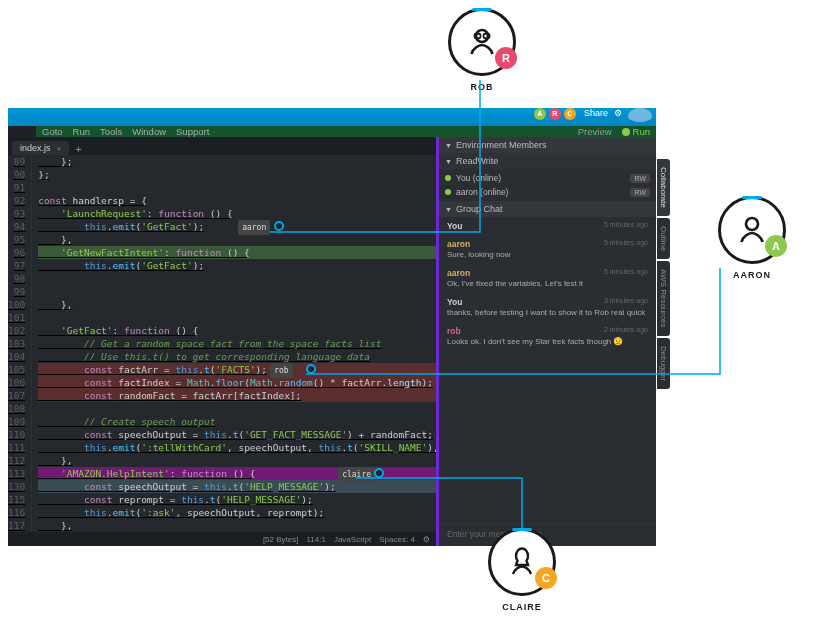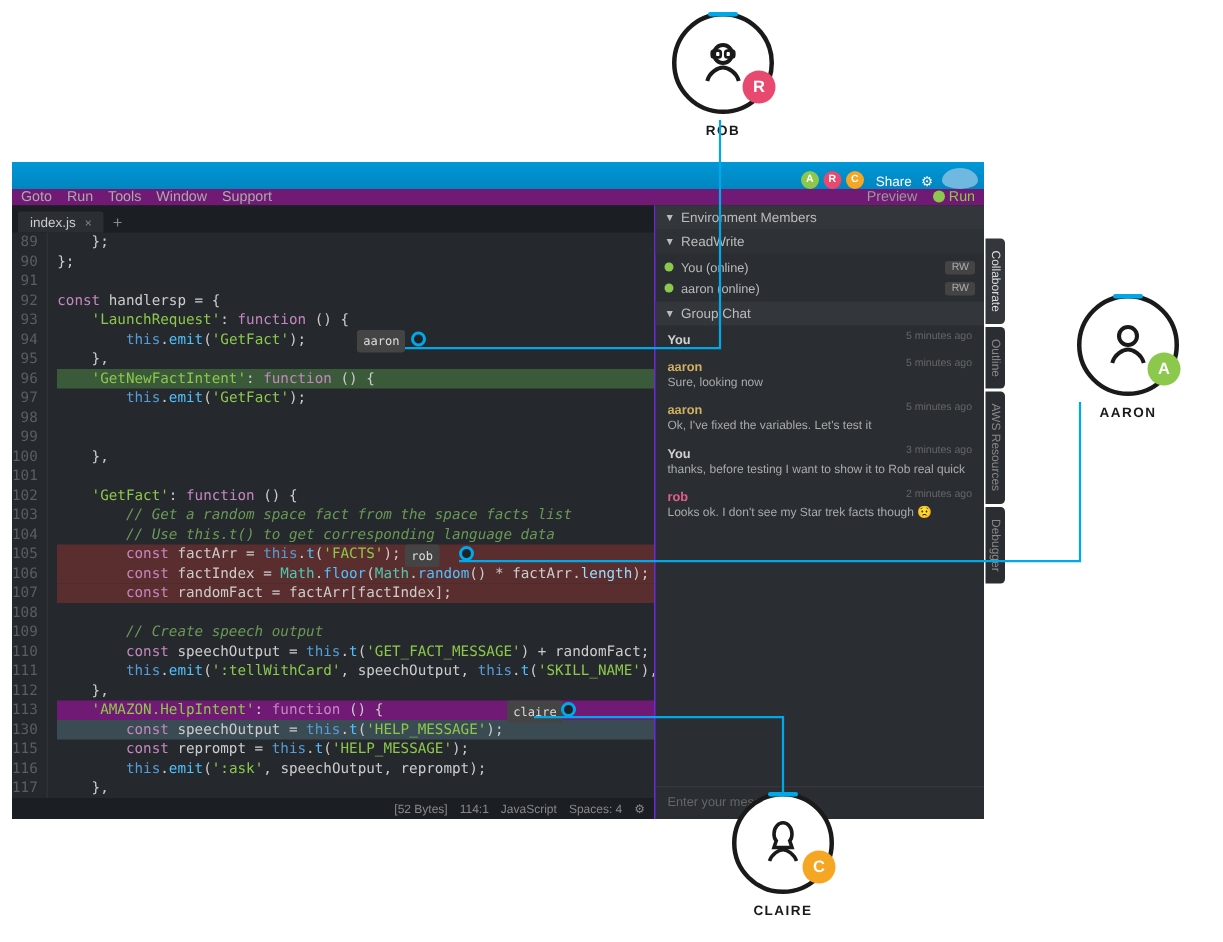--- a/index.html
+++ b/index.html
@@ -11,52 +11,54 @@
     overflow: hidden;
   }
   .ide {
     position: absolute; left: 8px; top: 108px;
     width: 648px; height: 392px;
     background: #1e2226;
     display: flex; flex-direction: column;
     font-size: 10px;
   }
   .menubar {
-    height: 20px; background: #701a75;
+    height: 20px; background: #14532d;
     display: flex; align-items: flex-start;
     color: #aaa; padding: 0 6px;
     font-size: 9.5px;
+    margin-left: 28px;
   }
   .menubar .mi { margin-right: 10px; cursor: pointer; }
   .menubar .spacer { flex: 1; }
   .menubar .preview { margin-right: 10px; color: #999; }
   .menubar .run { color: #8cc84b; }
   .menubar .run .dot { display:inline-block;width:8px;height:8px;border-radius:50%;background:#8cc84b;margin-right:3px;vertical-align:middle }
   .topright {
     height: 18px; background: linear-gradient(#0097d6,#0086c0);
-    display:flex;align-items:flex-end;justify-content:flex-end;
+    display:flex;align-items:flex-start;justify-content:flex-end;
     padding: 0 4px; color:#fff;font-size:9px;
     position:absolute;top:0;right:0;left:0;
   }
   .topright .av { width:12px;height:12px;border-radius:50%;margin-left:3px;display:inline-block;font-size:7px;line-height:12px;text-align:center;color:#fff;font-weight:600 }
   .topright .share { margin-left:8px; }
   .topright .gear { margin-left:6px; }
   .topright .cloud { width:24px;height:14px;background:#6fb8e0;border-radius:50% 50% 50% 50% / 60% 60% 40% 40%;margin-left:6px }
   .ide-inner { flex:1;display:flex;position:relative;margin-top:18px }
   .editor-area { flex:1;display:flex;flex-direction:column;background:#25292d;min-width:0 }
   .tabbar { height:18px;background:#1b1f23;display:flex;align-items:flex-end;padding-left:4px }
   .tab { background:#2b2f33;color:#ccc;font-size:9px;padding:2px 8px;border-radius:2px 2px 0 0;display:flex;align-items:center }
   .tab .x { margin-left:6px;color:#888;font-size:8px }
   .plus-tab { color:#888;margin-left:6px;font-size:11px;cursor:pointer }
   .code {
     flex:1;overflow:hidden;
     font-family: Menlo, Consolas, monospace;
     font-size:9.5px;line-height:13px;
     display:flex;
     position:relative;
+    text-decoration:underline;
   }
   .gutter { width:28px;background:#25292d;color:#5a5e62;text-align:right;padding-right:6px;border-right:1px solid #2e3236 }
   .gutter .ln { height:13px }
   .changebar { width:3px;background:#25292d }
   .changebar .cb { height:13px }
   .cb.g { background:#8cc84b }
   .cb.o { background:#c9913a }
   .src { flex:1;padding-left:6px;color:#ccc;white-space:pre;position:relative }
   .src .row { height:13px;position:relative }
   .row.hlg { background:#3a5a3a }
@@ -76,21 +78,21 @@
   }
   .tag-dot {
     position:absolute;width:10px;height:10px;border-radius:50%;
     border:2px solid #00a8e8;background:#1e2226;z-index:6;
   }
   .statusbar { height:14px;background:#1b1f23;color:#888;font-size:8px;display:flex;align-items:center;padding:0 6px;justify-content:flex-end;gap:8px }
 
   .panel {
     width:220px;background:#2a2e32;color:#bbb;
     display:flex;flex-direction:column;font-size:9px;
-    border-left:1px solid #6d28d9;
+    border-left:3px solid #6d28d9;
   }
   .panel-sec-hdr {
     background:#33373b;padding:3px 6px;font-size:9px;
     display:flex;align-items:center;cursor:pointer;
   }
   .panel-sec-hdr .tri { margin-right:4px;font-size:7px }
   .members { padding:2px 0 }
   .member { display:flex;align-items:center;padding:2px 6px;font-size:8.5px }
   .member .mdot { width:6px;height:6px;border-radius:50%;margin-right:5px }
   .member .rw { margin-left:auto;background:#444;padding:1px 4px;border-radius:2px;font-size:7px;color:#aaa }

